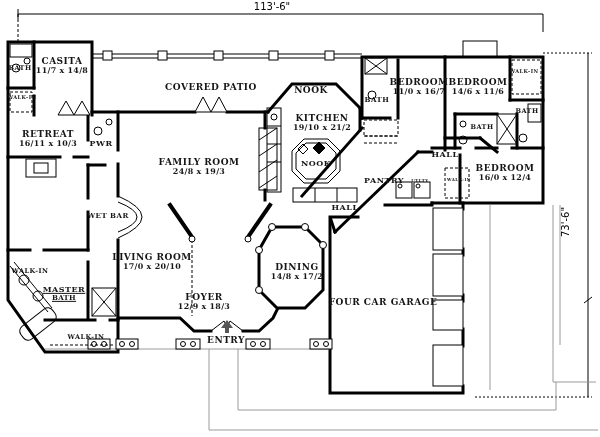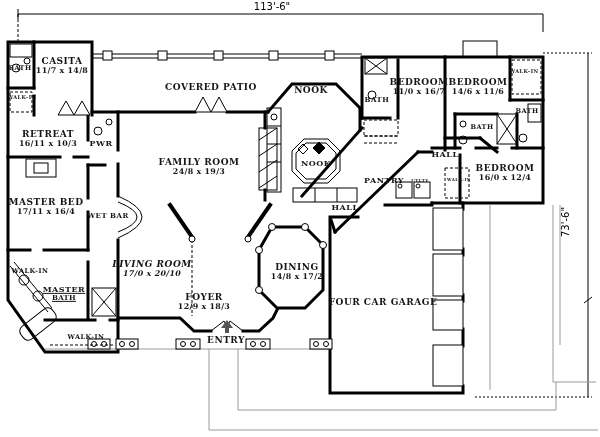--- a/index.html
+++ b/index.html
@@ -281,45 +281,45 @@
       <div class="plan-label" style="left: 62px; top: 66px; font-size: 9px;">
         <span>CASITA</span>
         <span>11/7 x 14/8</span>
       </div>
       <div class="plan-label" style="left: 211px; top: 88px; font-size: 9px;">
         <span>COVERED PATIO</span>
       </div>
       <div class="plan-label" style="left: 311px; top: 91px; font-size: 9px;">
         <span>NOOK</span>
       </div>
+      <div class="plan-label" style="left: 322px; top: 123px; font-size: 9px;">
+        <span>KITCHEN</span>
+        <span>19/10 x 21/2</span>
+      </div>
       <div class="plan-label" style="left: 419px; top: 87px; font-size: 9px;">
         <span>BEDROOM</span>
         <span>11/0 x 16/7</span>
       </div>
       <div class="plan-label" style="left: 478px; top: 87px; font-size: 9px;">
         <span>BEDROOM</span>
         <span>14/6 x 11/6</span>
       </div>
       <div class="plan-label" style="left: 48px; top: 139px; font-size: 9px;">
         <span>RETREAT</span>
         <span>16/11 x 10/3</span>
       </div>
       <div class="plan-label" style="left: 199px; top: 167px; font-size: 9px;">
         <span>FAMILY ROOM</span>
         <span>24/8 x 19/3</span>
       </div>
       <div class="plan-label" style="left: 505px; top: 173px; font-size: 9px;">
         <span>BEDROOM</span>
         <span>16/0 x 12/4</span>
       </div>
-      <div class="plan-label" style="left: 46px; top: 207px; font-size: 9px;">
-        <span>MASTER BED</span>
-        <span>17/11 x 16/4</span>
-      </div>
-      <div class="plan-label" style="left: 152px; top: 269px; font-size: 9px; font-style: italic;">
+      <div class="plan-label" style="left: 152px; top: 262px; font-size: 9px;">
         <span>LIVING ROOM</span>
         <span>17/0 x 20/10</span>
       </div>
       <div class="plan-label" style="left: 297px; top: 272px; font-size: 9px; text-align: center;">
         <span>DINING</span>
         <span>14/8 x 17/2</span>
       </div>
       <div class="plan-label" style="left: 204px; top: 295px; font-size: 9px; margin-top: 7px;">
         <span>FOYER</span>
         <span>12/9 x 18/3</span>

